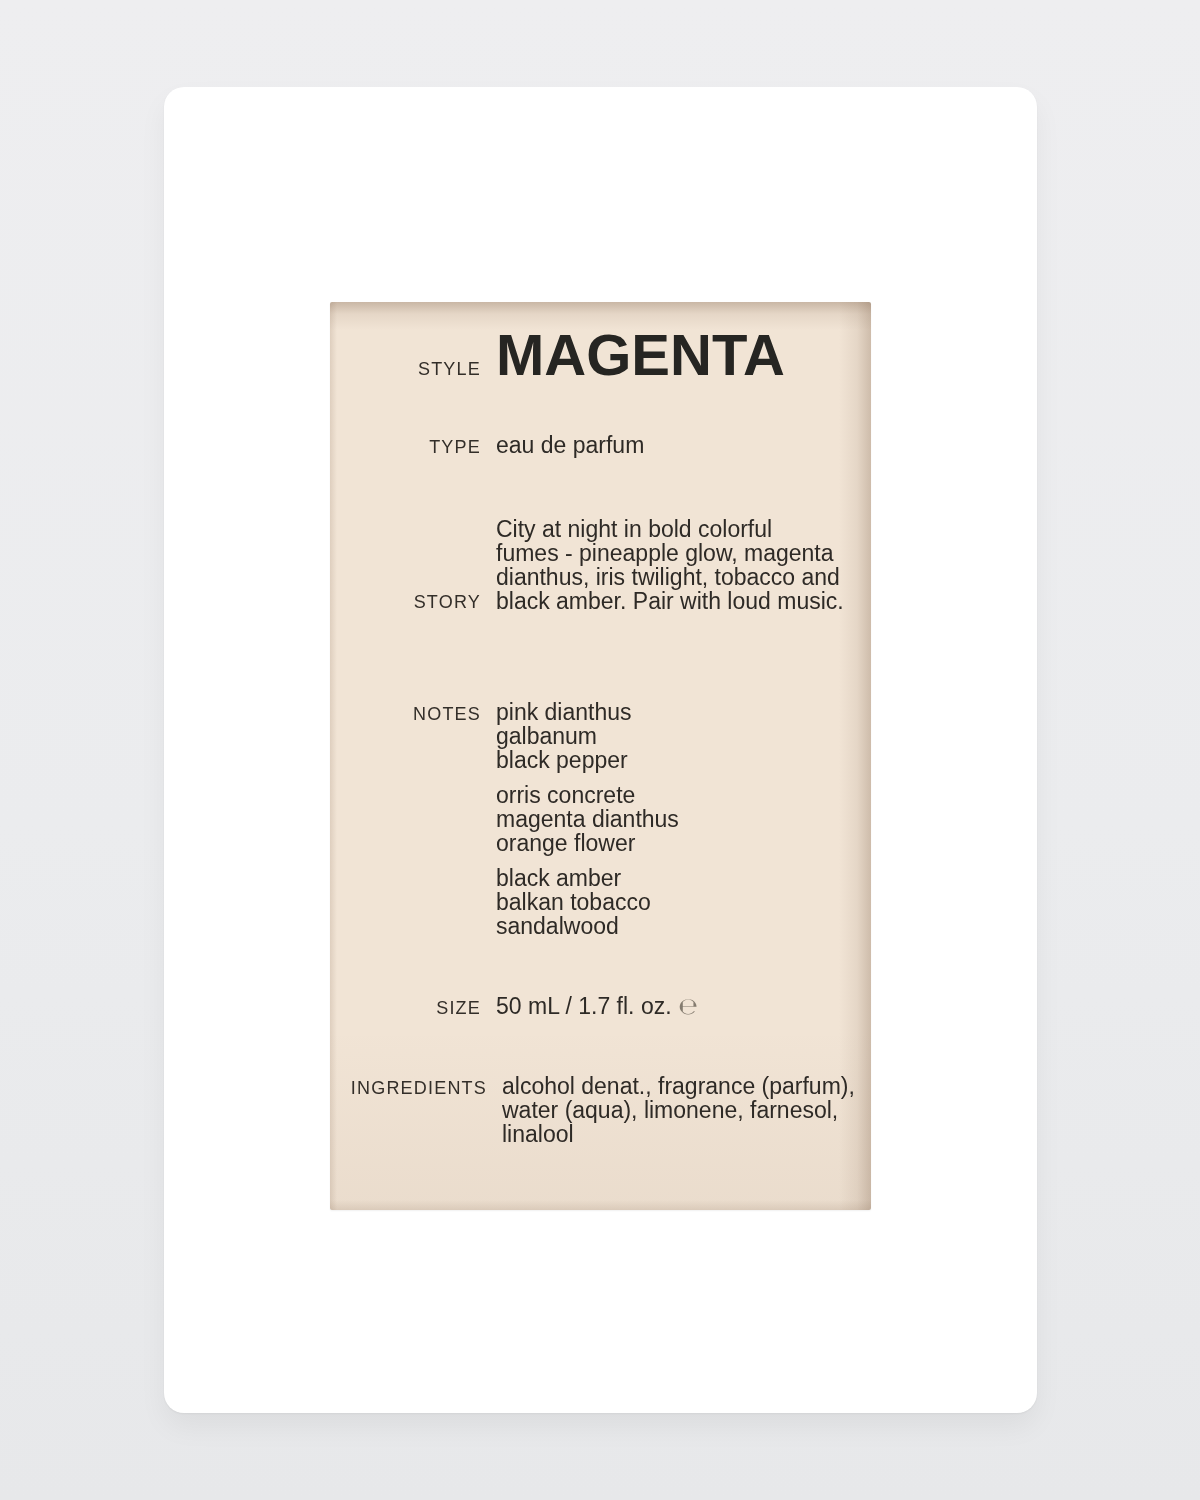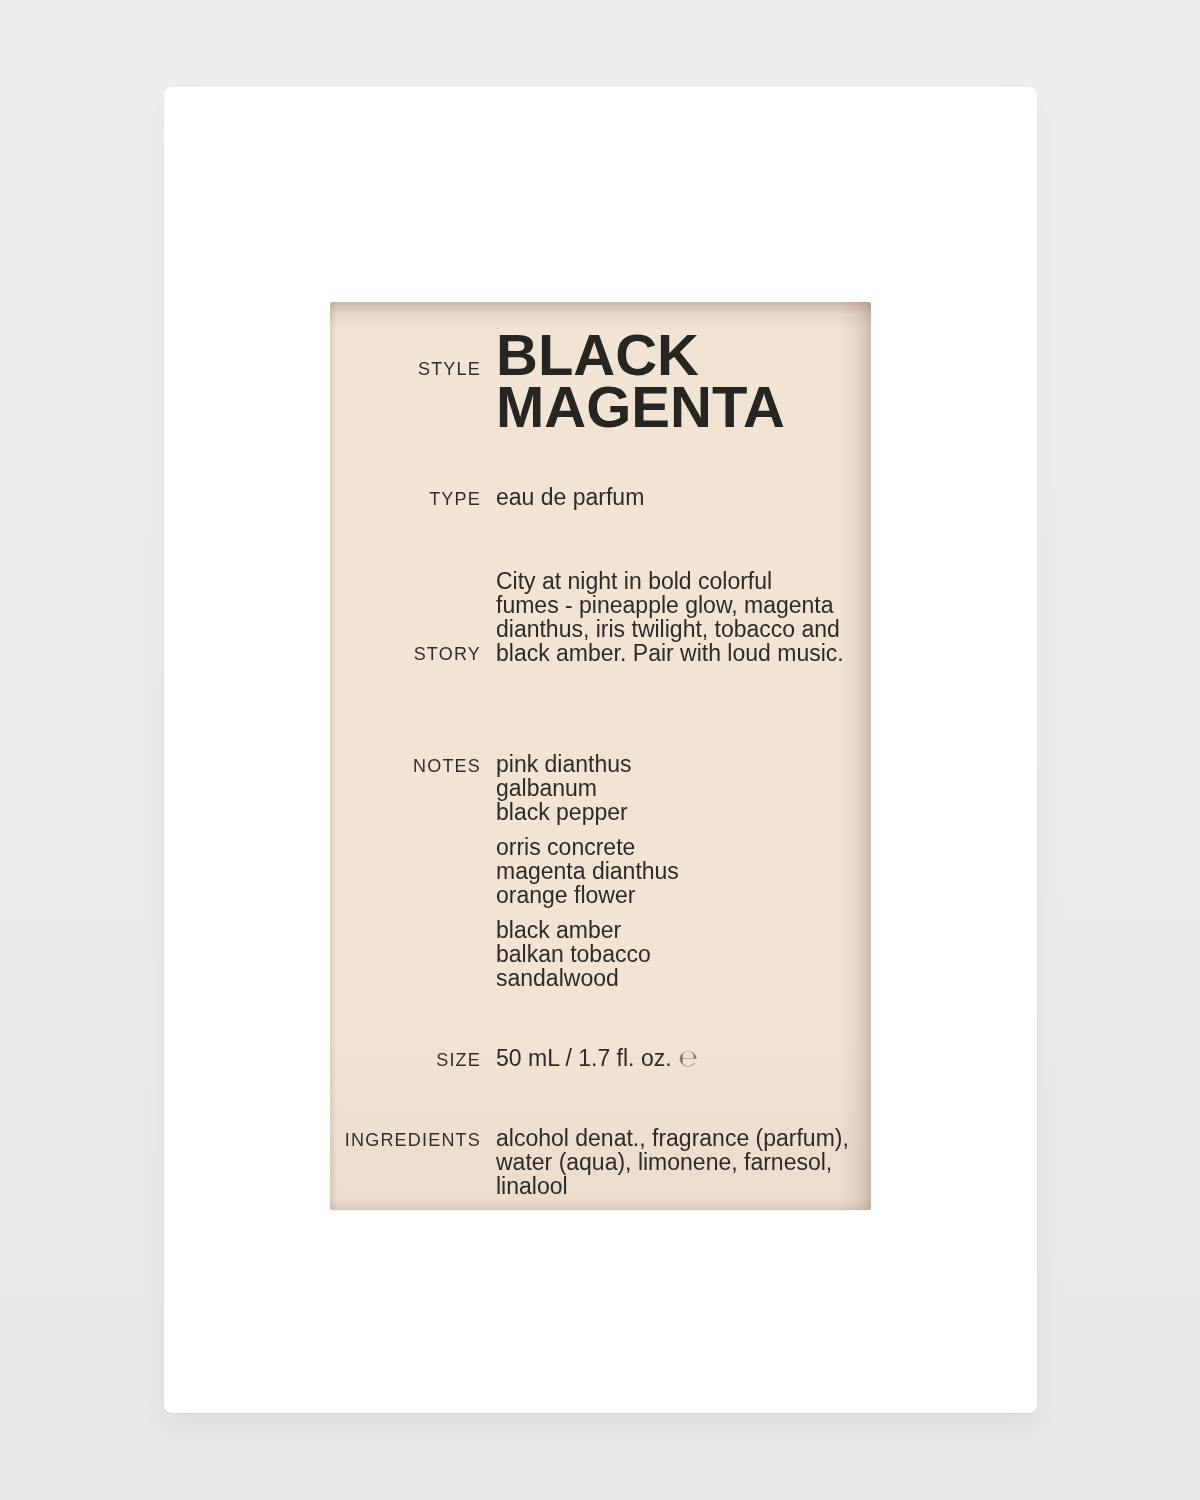--- a/index.html
+++ b/index.html
@@ -11,21 +11,21 @@
   .page {
     width: 1200px; height: 1500px;
     background: linear-gradient(180deg, #eeeef0 0%, #ebecee 55%, #e7e8ea 100%);
     position: relative;
   }
   .box {
     position: absolute;
     left: 164px; top: 87px;
     width: 873px; height: 1326px;
     background: #ffffff;
-    border-radius: 8px;
+    border-radius: 20px;
     box-shadow: 0 1px 2px rgba(0,0,0,0.05), 0 14px 28px rgba(0,0,0,0.05);
   }
   .panel {
     position: absolute;
     left: 166px; top: 215px;
     width: 541px; height: 908px;
     box-sizing: border-box;
     border-radius: 2px;
     background:
       linear-gradient(180deg, rgba(124,95,72,0.34) 0px, rgba(124,95,72,0.10) 12px, rgba(124,95,72,0) 28px),
@@ -63,40 +63,39 @@
   }
   .body-text {
     font-size: 23px;
     line-height: 24px;
     color: #2e2a26;
   }
   .row-type        { margin-top: 52px; }
   .row-story       { margin-top: 59px; align-items: flex-end; }
   .row-notes       { margin-top: 87px; }
   .row-size        { margin-top: 56px; }
-  .row-ingredients { margin-top: 55px; }
+  .row-ingredients { margin-top: 55px; padding-left: 6px; }
   .note-group { margin-bottom: 11px; }
   .note-group:last-child { margin-bottom: 0; }
   .e-mark {
     font-family: "DejaVu Sans", sans-serif;
     color: #847b6f;
     margin-left: 7px;
   }
 </style>
 </head>
 <body>
 
 <div class="page">
   <div class="box">
     <div class="panel">
 
       <div class="row row-style">
         <span class="lbl">STYLE</span>
         <div class="val title">
-          <span class="line">BLACK</span>
           <span class="line">MAGENTA</span>
         </div>
       </div>
 
       <div class="row row-type">
         <span class="lbl">TYPE</span>
         <div class="val body-text">eau de parfum</div>
       </div>
 
       <div class="row row-story">

